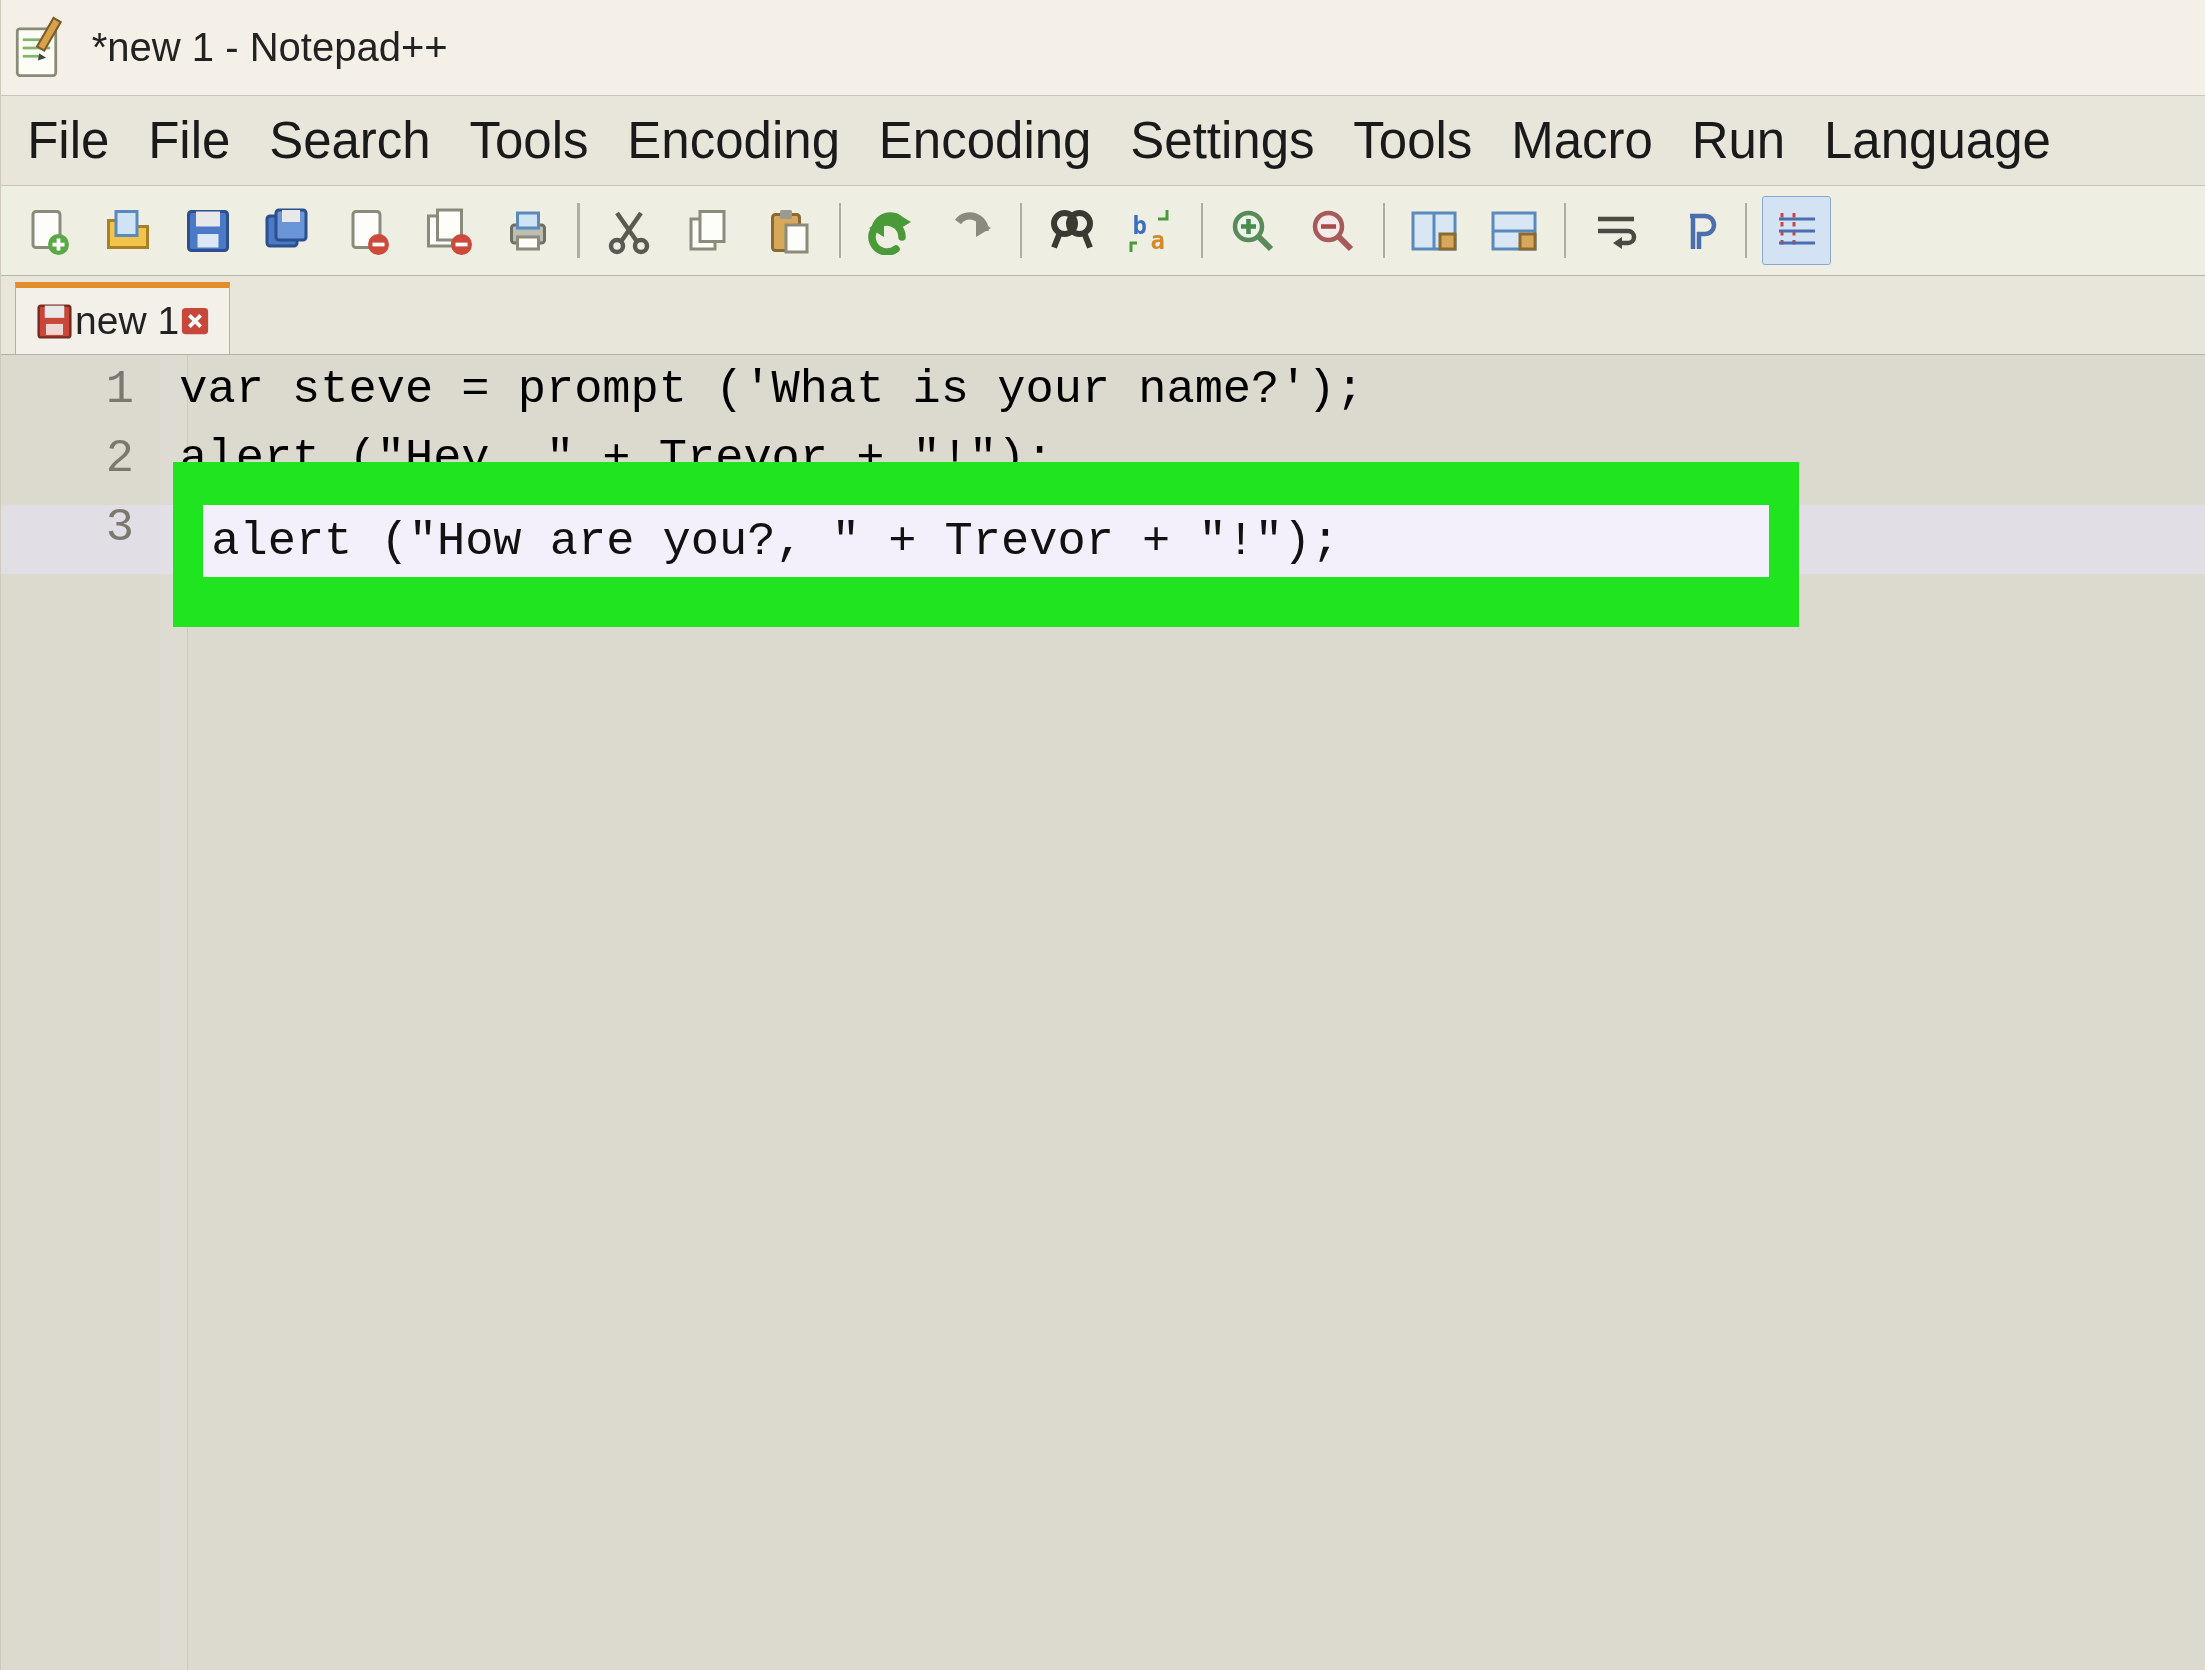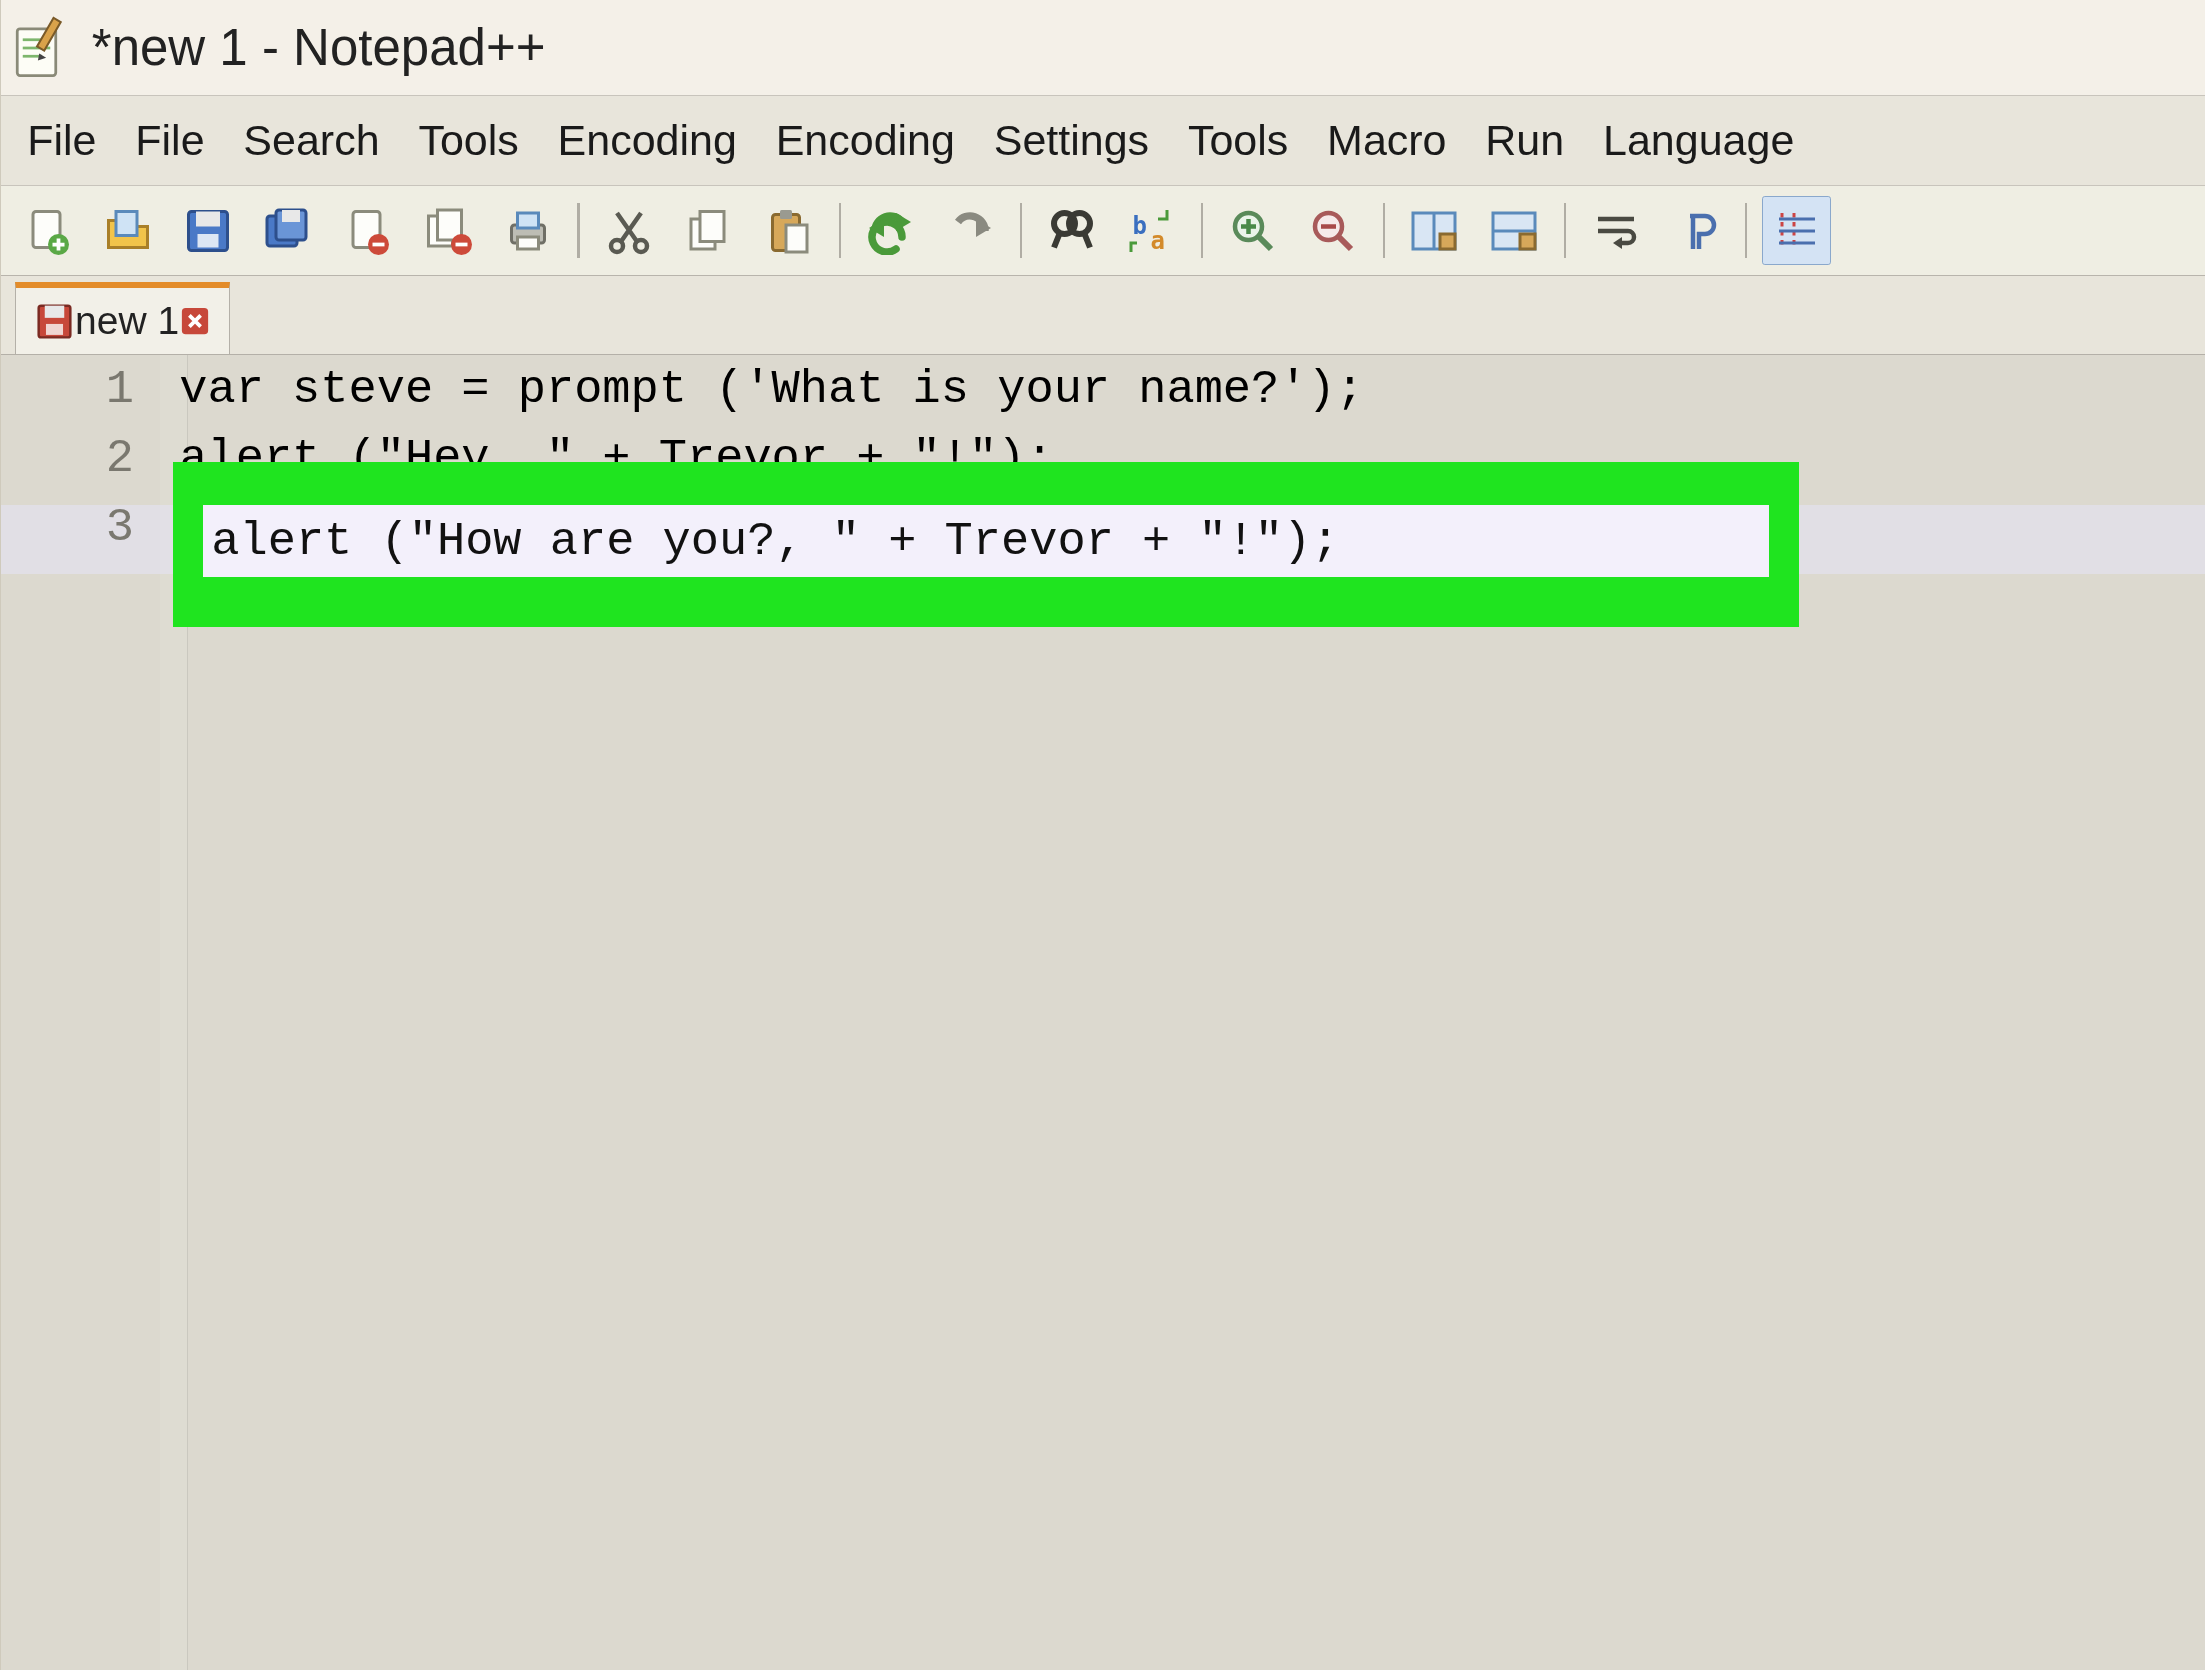--- a/index.html
+++ b/index.html
@@ -29,37 +29,37 @@
     padding: 0 8.3px;
     background: #f4f0e8;
     border-bottom: 0.7px solid #c8c4bc;
   }
   .titlebar .app-icon {
     width: 66px; height: 66px;
     margin-right: 16.5px;
     display:flex;align-items:center;justify-content:center;
   }
   .titlebar .title {
-    font-size: 51px;
+    font-size: 40px;
     font-weight: 400;
     color: #222;
   }
 
   
   .menubar {
     display: flex;
     align-items: center;
     gap: 25px;
     padding: 0 19.3px;
     height: 90px;
     background: #e8e5db;
     border-bottom: 0.7px solid #c8c4bc;
   }
   .menubar .menu-item {
-    font-size: 43px;
+    font-size: 51px;
     color: #1a1a1a;
     cursor: default;
     padding: 5.5px 6.9px;
   }
 
   
   .toolbar {
     display: flex;
     align-items: center;
     height: 90px;

